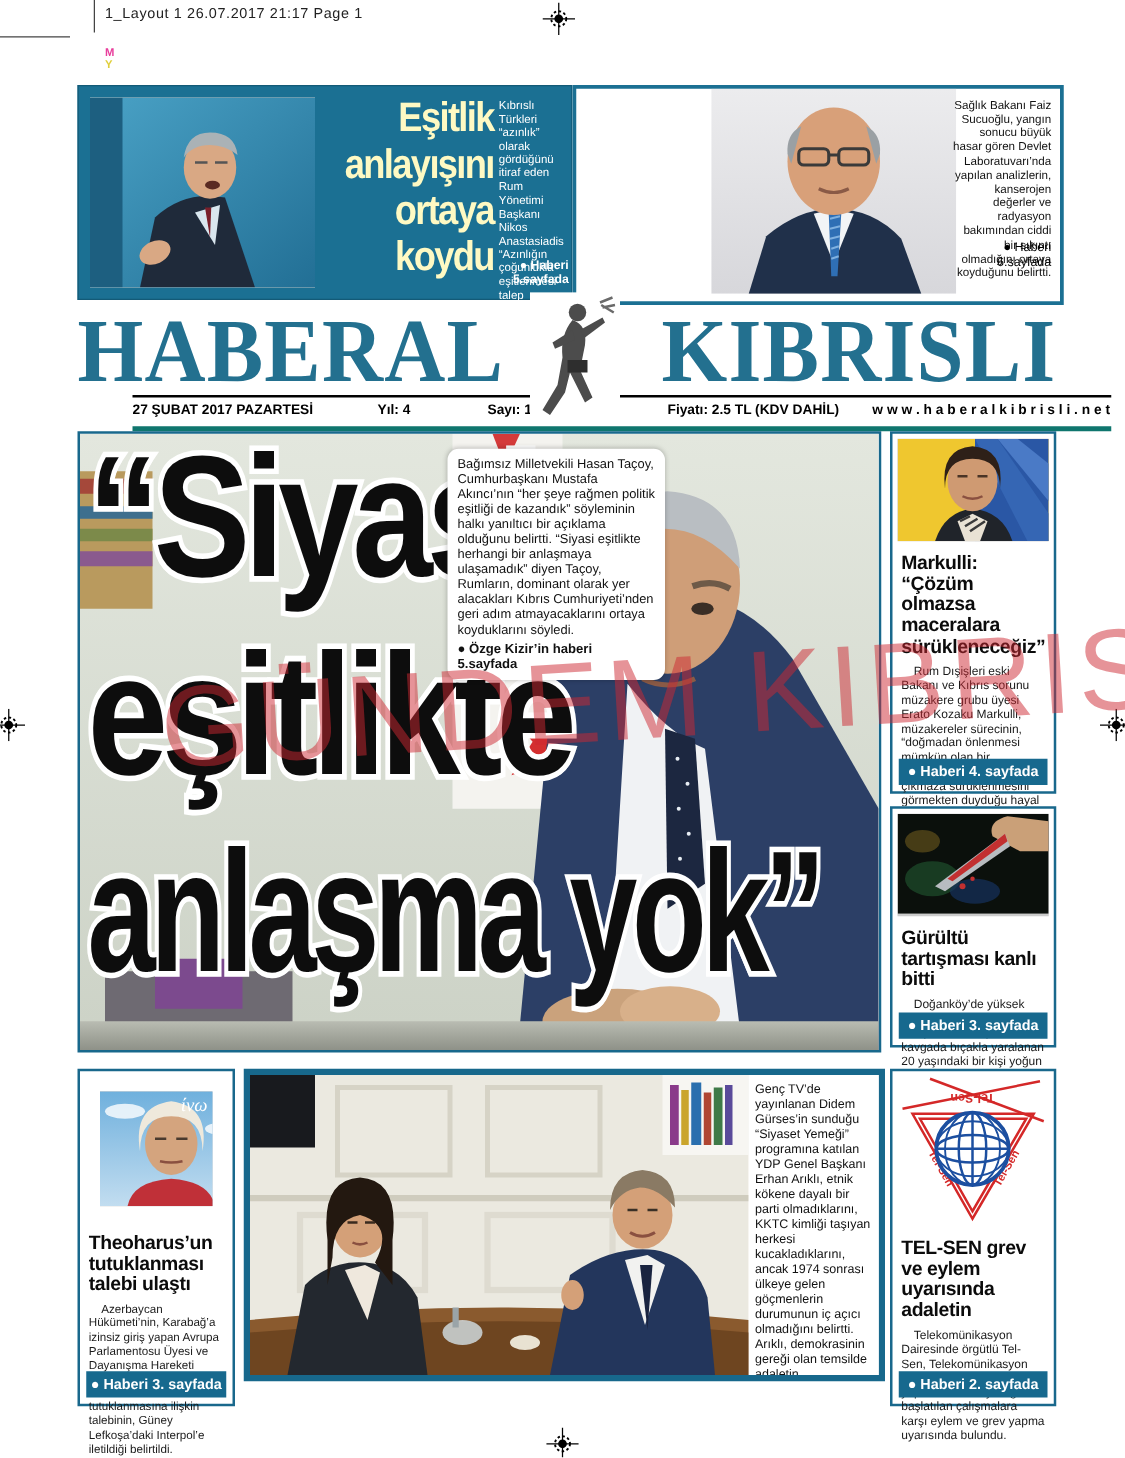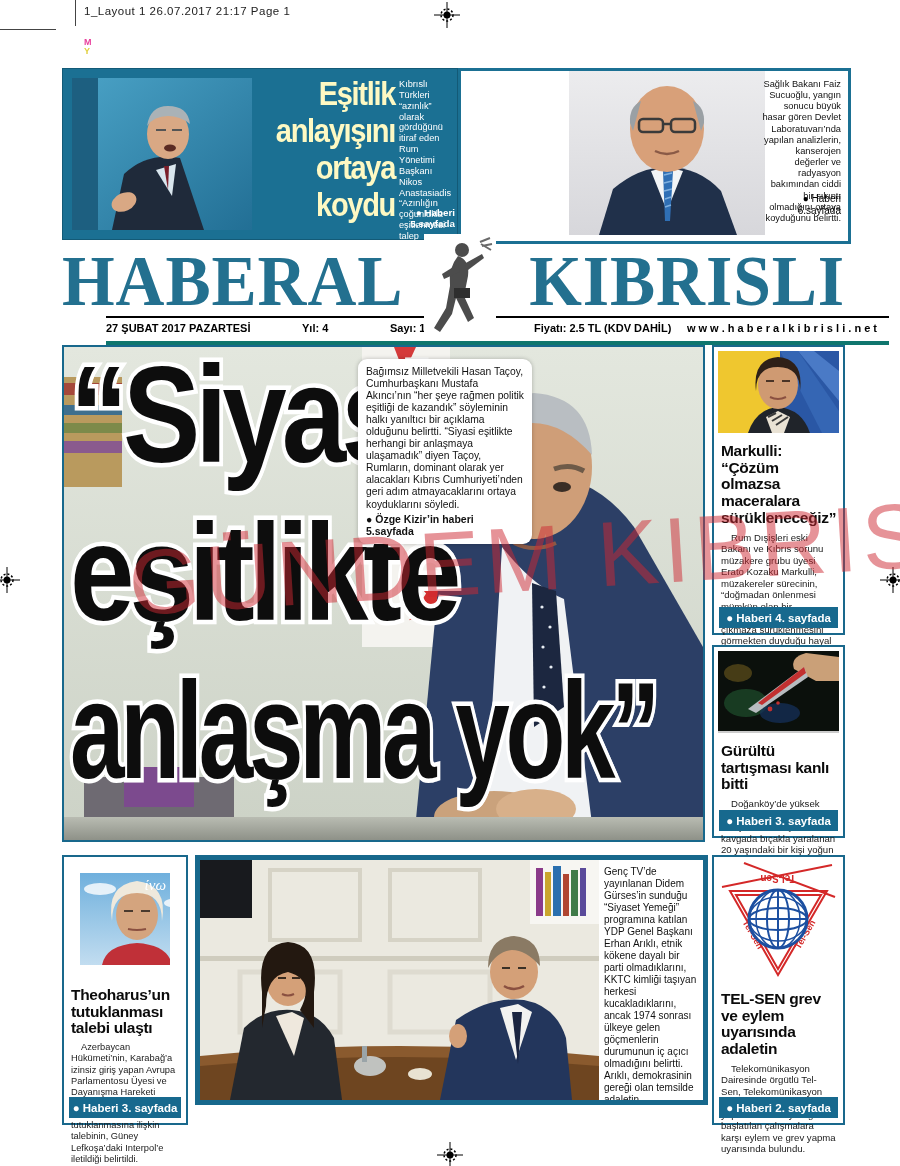--- a/index.html
+++ b/index.html
@@ -192,21 +192,21 @@
       </g>
       <path d="M56,8 L66,4 M58,12 L68,10 M57,10 L67,16" stroke="#6a6a6a" stroke-width="2" fill="none"></path>
       <rect x="30" y="54" width="16" height="10" fill="#2e2e2e"></rect>
     </svg>
   </div>
   <div id="dateline" class="abs">
     <span class="dl" style="left:0">27 ŞUBAT 2017 PAZARTESİ</span>
     <span class="dl" style="left:196px">Yıl: 4</span>
     <span class="dl" style="left:284px">Sayı: 1781</span>
     <span class="dl" style="left:428px">Fiyatı: 2.5 TL (KDV DAHİL)</span>
-    <span class="dl" style="right:12px">w w w . h a b e r a l k i b r i s l i . n e t</span>
+    <span class="dl" style="right:1px">w w w . h a b e r a l k i b r i s l i . n e t</span>
   </div>
 
   <div id="story-main" class="abs">
     <div class="abs" style="left:0;top:0;width:639px;height:493px">
       <svg width="639" height="493" viewBox="0 0 639 493">
         <defs>
           <linearGradient id="wall" x1="0" y1="0" x2="0" y2="1">
             <stop offset="0" stop-color="#e3e7de"></stop>
               <stop offset="1" stop-color="#ccd2c6"></stop>
             </linearGradient>

